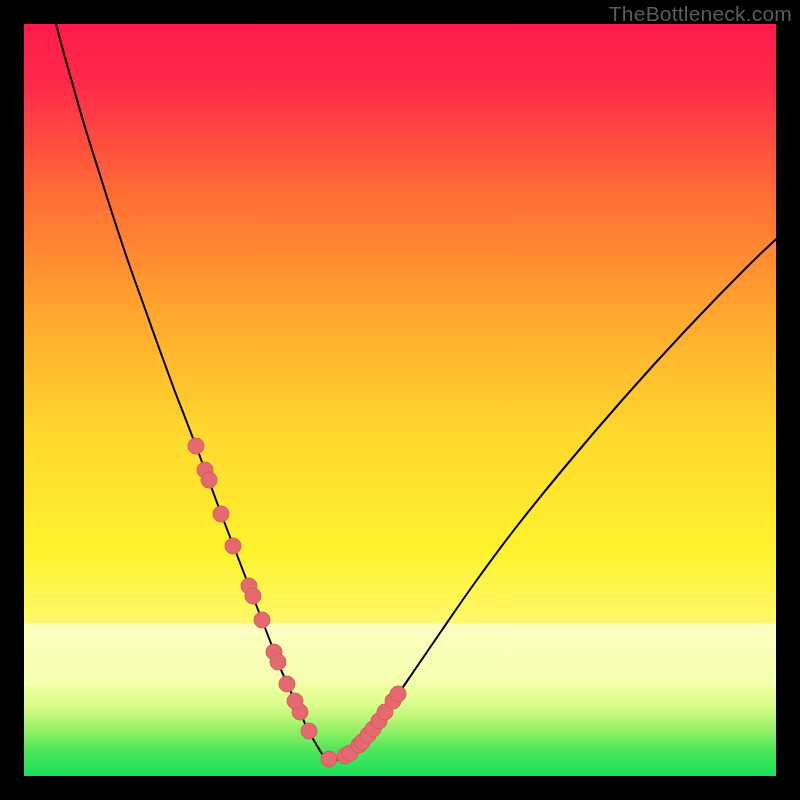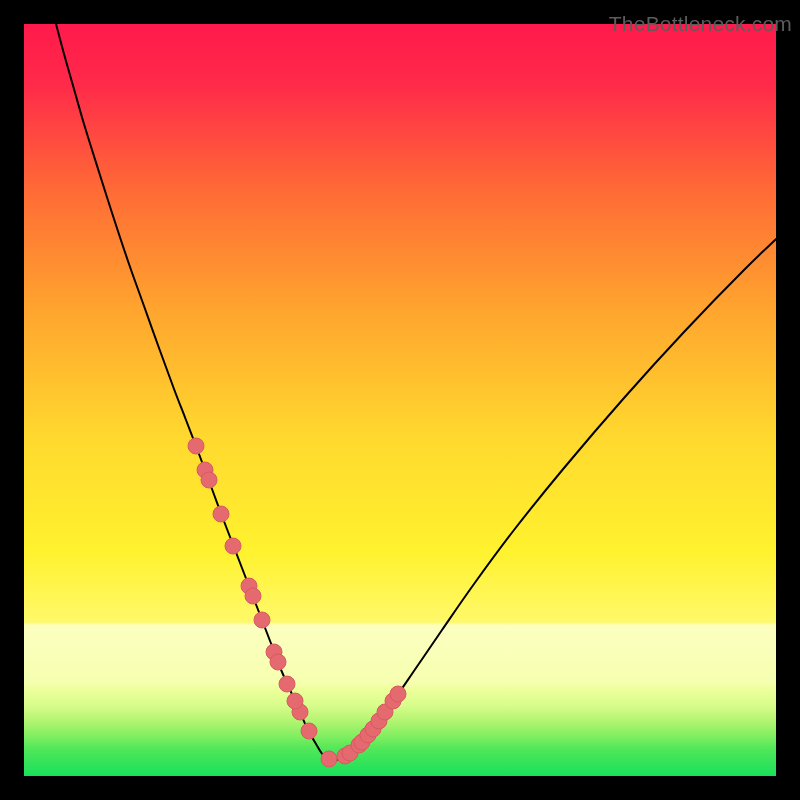--- a/index.html
+++ b/index.html
@@ -21,21 +21,21 @@
   }
   .plot-area {
     position: absolute;
     left: 0;
     top: 0;
     width: 752px;
     height: 752px;
   }
   .watermark {
     position: absolute;
-    top: 12px;
+    top: 2px;
     right: 8px;
     color: #5c5c5c;
     font-size: 21px;
     font-weight: 500;
     letter-spacing: 0.2px;
   }
 </style>
 </head>
 <body>
 

